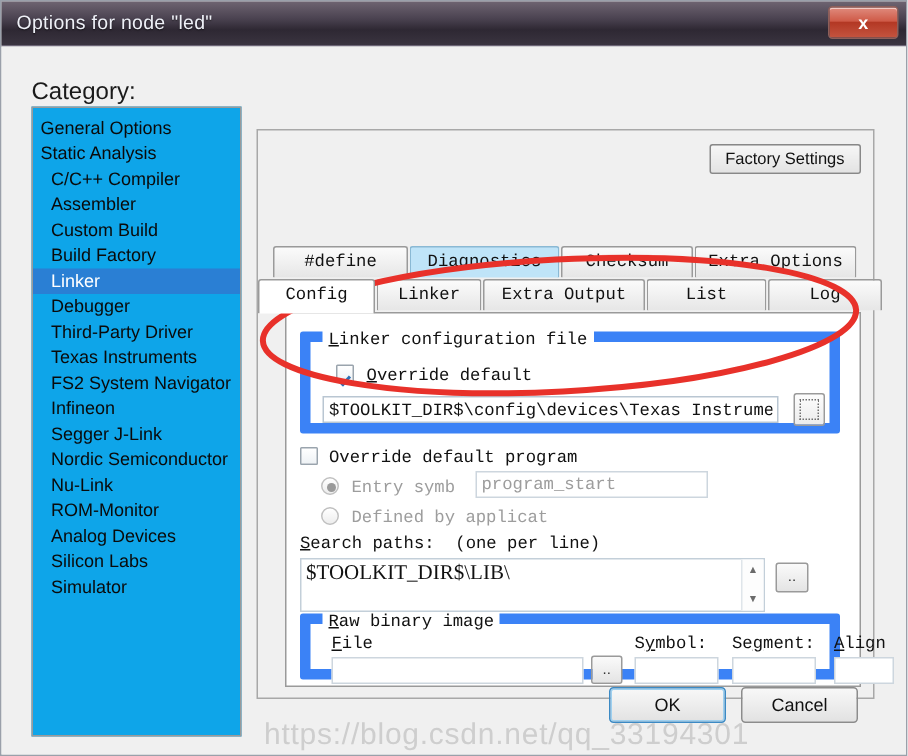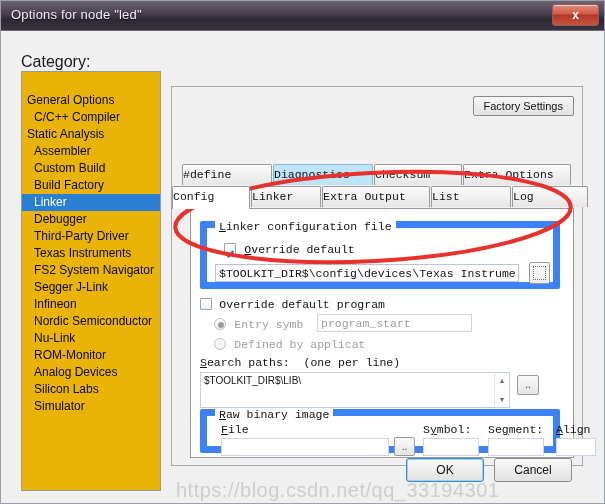--- a/index.html
+++ b/index.html
@@ -56,24 +56,24 @@
   }
 
   
   #category-label {
     position:absolute; left:20px; top:22px;
     font-size:16px; color:#1a1a1a;
   }
   #category-list {
     position:absolute; left:20px; top:40px;
     width:140px; height:420px;
-    background:#eab308;
+    background:#0ea5e9;
     border:1px solid #9a9a9a;
     overflow:hidden;
-    padding:20px 0 0 0;
+    padding:5px 0 0 0;
   }
   .cat-item {
     font-size:12px; color:#0a0a0a;
     line-height:17px; height:17px;
     padding-left:5px;
     white-space:nowrap;
     cursor:default;
   }
   .cat-item.indent { padding-left:12px; }
   .cat-item.selected { background:#2a7fd4; color:#fff; }
@@ -106,20 +106,21 @@
     display:flex;
   }
   .tab {
     font-family:"Liberation Mono", monospace;
     font-size:11.5px;
     color:#111;
     border:1px solid #9a9a9a;
     border-bottom:none;
     background:linear-gradient(to bottom,#fbfbfb,#e6e6e6);
     padding:3px 0 3px 0;
+    text-align:center;
     height:21px;
     line-height:14px;
     border-radius:2px 2px 0 0;
     cursor:pointer;
     margin-right:1px;
     white-space:nowrap;
   }
   .tab.active-blue {
     background:#bfe4f8;
     border-color:#8ab9d4;
@@ -236,22 +237,22 @@
 
   
   #searchpaths-box {
     position:absolute; left:9px; top:140px;
     width:310px; height:36px;
     border:1px solid #c3cfd9;
     background:#fff;
   }
   #searchpaths-text {
     position:absolute; left:3px; top:2px;
-    font-family:Liberation Sans, sans-serif;
-    font-size:10px; color:#111;
+    font-family:Liberation Serif, serif;
+    font-size:14px; color:#111;
   }
   #sp-scroll {
     position:absolute; right:0; top:0; width:15px; height:100%;
     background:#fdfdfd; border-left:1px solid #dfe5ea;
     display:flex; flex-direction:column; justify-content:space-between;
   }
   .sp-arrow {
     height:15px; display:flex; align-items:center; justify-content:center;
     font-size:7px; color:#6b6b6b;
   }
@@ -298,32 +299,32 @@
   <div id="titlebar">
     <div id="title-text">Options for node "led"</div>
     <div id="close-button">x</div>
   </div>
 
   <div id="client">
 
     <div id="category-label">Category:</div>
     <div id="category-list">
         <div class="cat-item">General Options</div>
+        <div class="cat-item">Static Analysis</div>
         <div class="cat-item indent">C/C++ Compiler</div>
-        <div class="cat-item">Static Analysis</div>
         <div class="cat-item indent">Assembler</div>
         <div class="cat-item indent">Custom Build</div>
         <div class="cat-item indent">Build Factory</div>
         <div class="cat-item indent selected">Linker</div>
         <div class="cat-item indent">Debugger</div>
         <div class="cat-item indent">Third-Party Driver</div>
         <div class="cat-item indent">Texas Instruments</div>
         <div class="cat-item indent">FS2 System Navigator</div>
+        <div class="cat-item indent">Infineon</div>
         <div class="cat-item indent">Segger J-Link</div>
-        <div class="cat-item indent">Infineon</div>
         <div class="cat-item indent">Nordic Semiconductor</div>
         <div class="cat-item indent">Nu-Link</div>
         <div class="cat-item indent">ROM-Monitor</div>
         <div class="cat-item indent">Analog Devices</div>
         <div class="cat-item indent">Silicon Labs</div>
         <div class="cat-item indent">Simulator</div>
       </div>
 
     <div id="right-panel">
       <div id="factory-settings">Factory Settings</div>

